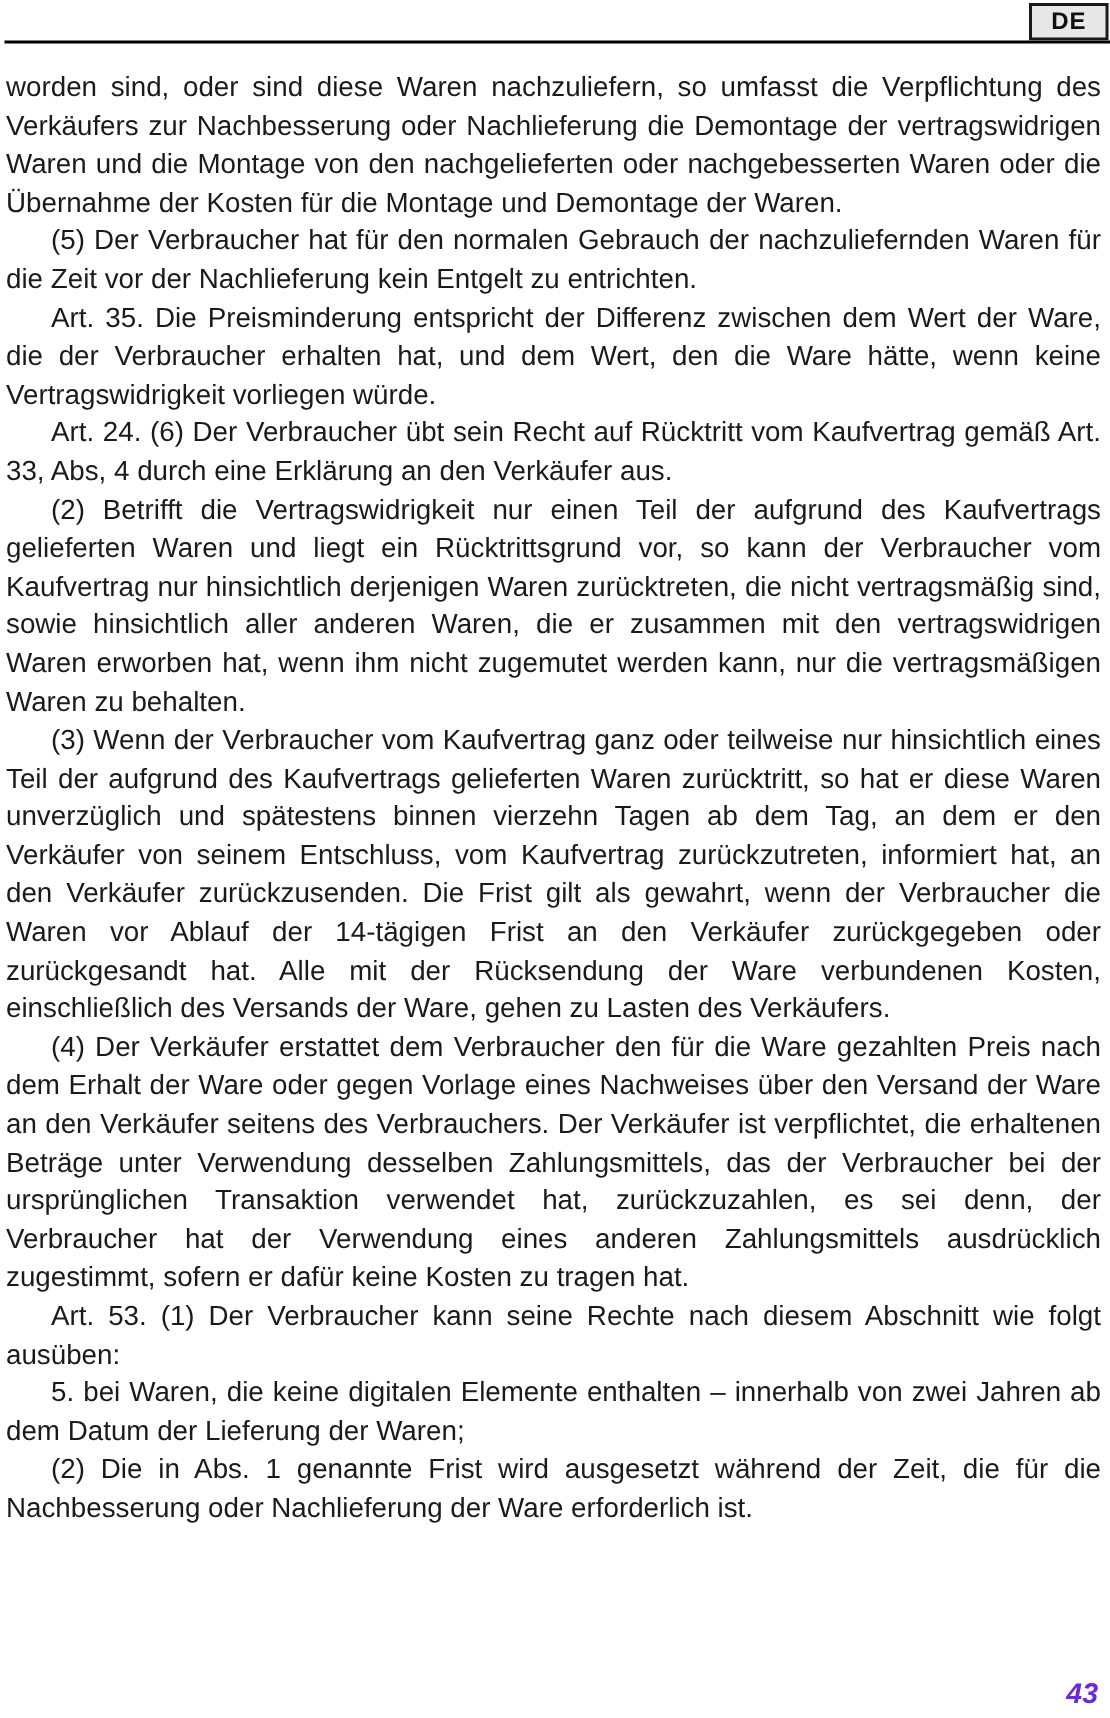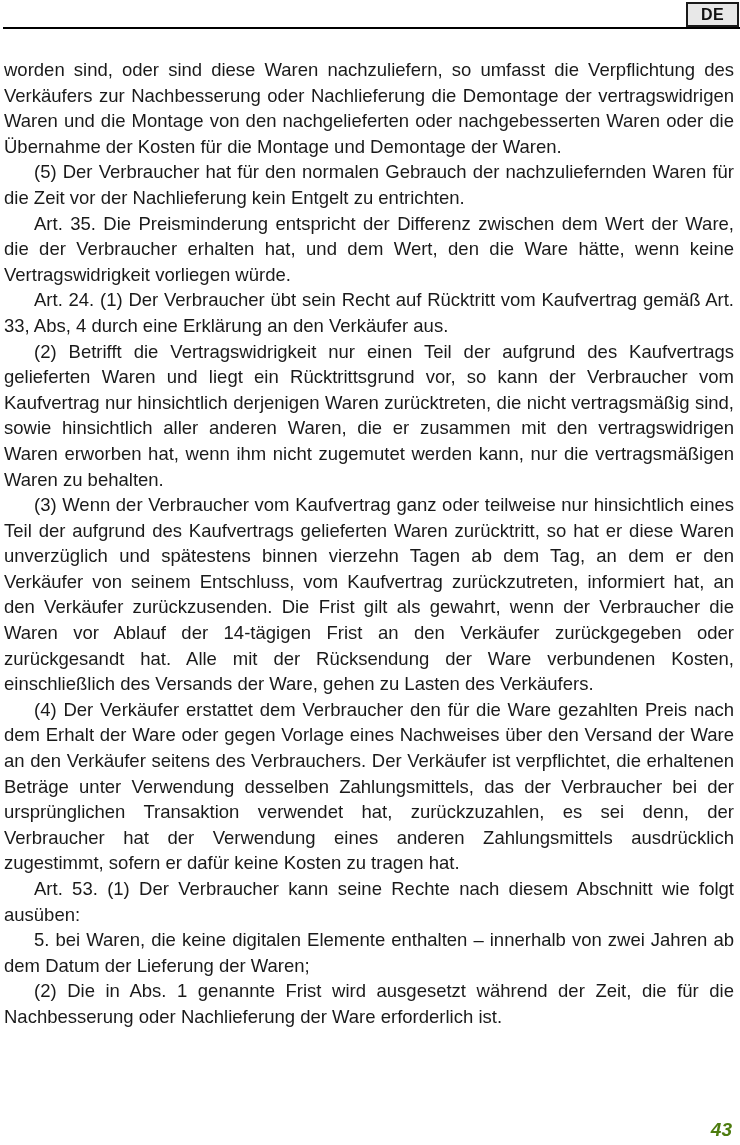--- a/index.html
+++ b/index.html
@@ -40,21 +40,21 @@
     box-sizing: border-box;
     display: flex;
     align-items: center;
     justify-content: center;
     font-size: 16px;
     font-weight: 600;
     color: #111111;
     letter-spacing: 0.5px;
   }
   .document-body {
-    padding: 28px 6px 0 4px;
+    padding: 16px 6px 0 4px;
   }
   .document-body p {
     margin: 0;
     font-size: 18.5px;
     line-height: 25.6px;
     text-align: justify;
     color: #1a1a1a;
   }
   .document-body p.indent {
     text-indent: 30px;
@@ -64,38 +64,38 @@
   }
   .page-footer {
     position: absolute;
     right: 8px;
     bottom: 4px;
   }
   .page-number {
     font-style: italic;
     font-weight: 600;
     font-size: 19px;
-    color: #4d7c0f;
+    color: #6d28d9;
   }
 </style>
 </head>
 <body>
 
 <div class="page">
 
   <header class="page-header">
     <div class="header-rule"></div>
     <div class="lang-badge">DE</div>
   </header>
 
   <main class="document-body" id="document-body">
       <p class=""><span>worden sind, oder sind diese Waren nachzuliefern, so umfasst die Verpflichtung des Verkäufers zur Nachbesserung oder Nachlieferung die Demontage der vertragswidrigen Waren und die Montage von den nachgelieferten oder nachgebesserten Waren oder die Übernahme der Kosten für die Montage und Demontage der Waren.</span></p>
       <p class="indent"><span>(5) Der Verbraucher hat für den normalen Gebrauch der nachzuliefernden Waren für die Zeit vor der Nachlieferung kein Entgelt zu entrichten.</span></p>
       <p class="indent"><strong>Art. 35</strong><span>. Die Preisminderung entspricht der Differenz zwischen dem Wert der Ware, die der Verbraucher erhalten hat, und dem Wert, den die Ware hätte, wenn keine Vertragswidrigkeit vorliegen würde.</span></p>
-      <p class="indent"><strong>Art. 24.</strong><span> (1) Der Verbraucher übt sein Recht auf Rücktritt vom Kaufvertrag gemäß Art. 33, Abs, 4 durch eine Erklärung an den Verkäufer aus.</span></p>
+      <p class="indent"><strong>Art. 24.</strong><span> (6) Der Verbraucher übt sein Recht auf Rücktritt vom Kaufvertrag gemäß Art. 33, Abs, 4 durch eine Erklärung an den Verkäufer aus.</span></p>
       <p class="indent"><span>(2) Betrifft die Vertragswidrigkeit nur einen Teil der aufgrund des Kaufvertrags gelieferten Waren und liegt ein Rücktrittsgrund vor, so kann der Verbraucher vom Kaufvertrag nur hinsichtlich derjenigen Waren zurücktreten, die nicht vertragsmäßig sind, sowie hinsichtlich aller anderen Waren, die er zusammen mit den vertragswidrigen Waren erworben hat, wenn ihm nicht zugemutet werden kann, nur die vertragsmäßigen Waren zu behalten.</span></p>
       <p class="indent"><span>(3) Wenn der Verbraucher vom Kaufvertrag ganz oder teilweise nur hinsichtlich eines Teil der aufgrund des Kaufvertrags gelieferten Waren zurücktritt, so hat er diese Waren unverzüglich und spätestens binnen vierzehn Tagen ab dem Tag, an dem er den Verkäufer von seinem Entschluss, vom Kaufvertrag zurückzutreten, informiert hat, an den Verkäufer zurückzusenden. Die Frist gilt als gewahrt, wenn der Verbraucher die Waren vor Ablauf der 14-tägigen Frist an den Verkäufer zurückgegeben oder zurückgesandt hat. Alle mit der Rücksendung der Ware verbundenen Kosten, einschließlich des Versands der Ware, gehen zu Lasten des Verkäufers.</span></p>
       <p class="indent"><span>(4) Der Verkäufer erstattet dem Verbraucher den für die Ware gezahlten Preis nach dem Erhalt der Ware oder gegen Vorlage eines Nachweises über den Versand der Ware an den Verkäufer seitens des Verbrauchers. Der Verkäufer ist verpflichtet, die erhaltenen Beträge unter Verwendung desselben Zahlungsmittels, das der Verbraucher bei der ursprünglichen Transaktion verwendet hat, zurückzuzahlen, es sei denn, der Verbraucher hat der Verwendung eines anderen Zahlungsmittels ausdrücklich zugestimmt, sofern er dafür keine Kosten zu tragen hat.</span></p>
       <p class="indent"><strong>Art. 53</strong><span>. (1) Der Verbraucher kann seine Rechte nach diesem Abschnitt wie folgt ausüben:</span></p>
       <p class="indent"><span>5. bei Waren, die keine digitalen Elemente enthalten – innerhalb von zwei Jahren ab dem Datum der Lieferung der Waren;</span></p>
       <p class="indent"><span>(2) Die in Abs. 1 genannte Frist wird ausgesetzt während der Zeit, die für die Nachbesserung oder Nachlieferung der Ware erforderlich ist.</span></p>
     </main>
 
   <footer class="page-footer">
     <span class="page-number">43</span>

